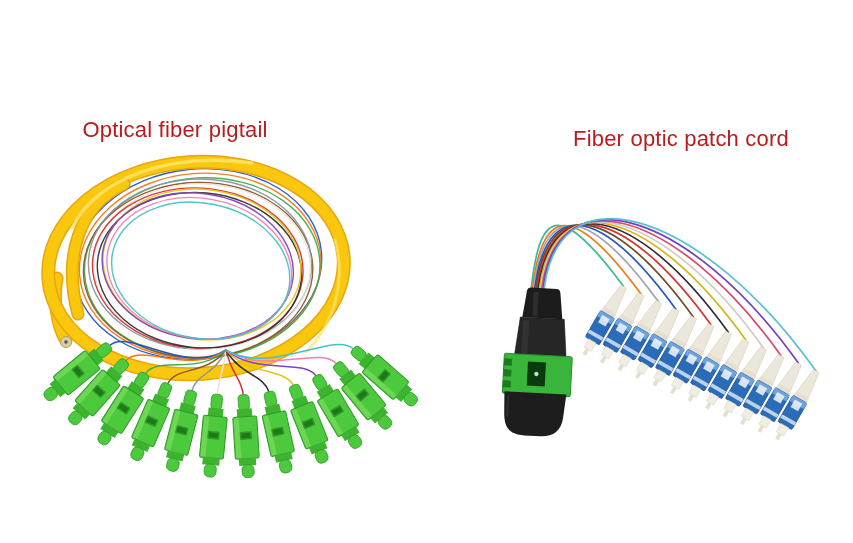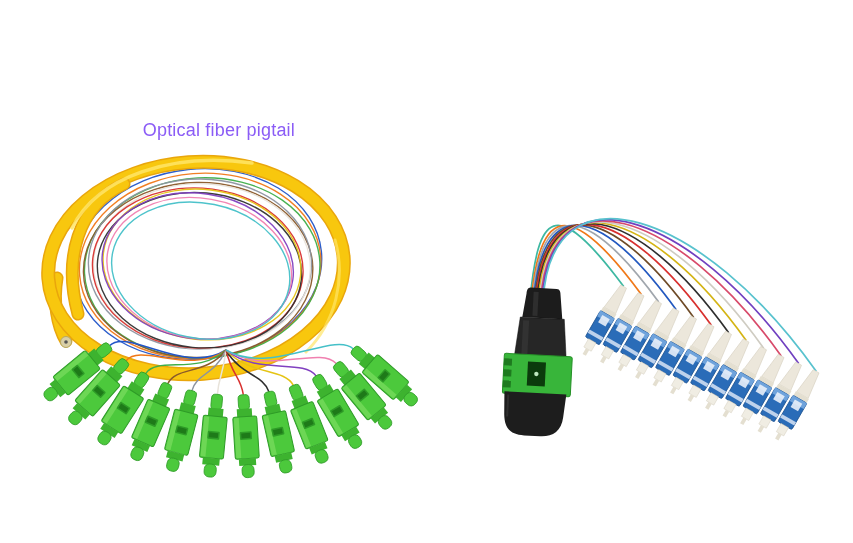--- a/index.html
+++ b/index.html
@@ -1,32 +1,33 @@
 <!DOCTYPE html>
 <html><head>
 <meta charset="utf-8">
 <style>
   html,body{margin:0;padding:0;background:#ffffff;}
   .stage{
     position:relative;width:853px;height:543px;background:#ffffff;overflow:hidden;
     font-family:"Liberation Sans",sans-serif;
   }
   .product-label{
-    position:absolute;color:#8b5cf6;font-size:18px;line-height:22px;
-    text-align:right;white-space:nowrap;letter-spacing:0.2px;
+    position:absolute;color:#b91c1c;font-size:22px;line-height:22px;
+    text-align:center;white-space:nowrap;letter-spacing:0.2px;
   }
   .label-left{left:55px;top:119px;width:240px;}
   .label-right{left:561px;top:128px;width:240px;}
   svg.canvas{position:absolute;left:0;top:0;}
 </style>
 </head>
 <body>
 
 <div class="stage">
   <div class="product-label label-left">Optical fiber pigtail</div>
+  <div class="product-label label-right">Fiber optic patch cord</div>
   <svg class="canvas" id="photo-canvas" width="853" height="543" viewBox="0 0 853 543">
       <g>
         <g>
           <ellipse cx="198" cy="264" rx="124" ry="95" transform="rotate(-6 198 264)" fill="none" stroke="#2255C8" stroke-width="1.4" opacity="0.95"></ellipse>
           <ellipse cx="200" cy="266" rx="120.9" ry="92.5" transform="rotate(-4.4 198 264)" fill="none" stroke="#F07818" stroke-width="1.4" opacity="0.95"></ellipse>
           <ellipse cx="202" cy="268" rx="117.8" ry="90" transform="rotate(-2.8 198 264)" fill="none" stroke="#3FAE49" stroke-width="1.4" opacity="0.95"></ellipse>
           <ellipse cx="198" cy="270" rx="114.7" ry="87.5" transform="rotate(-1.1999999999999993 198 264)" fill="none" stroke="#8A5A2A" stroke-width="1.4" opacity="0.95"></ellipse>
           <ellipse cx="200" cy="264" rx="111.6" ry="85" transform="rotate(0.40000000000000036 198 264)" fill="none" stroke="#8C93A0" stroke-width="1.4" opacity="0.95"></ellipse>
           <ellipse cx="202" cy="266" rx="108.5" ry="82.5" transform="rotate(2 198 264)" fill="none" stroke="#E8E3DA" stroke-width="1.4" opacity="0.95"></ellipse>
           <ellipse cx="198" cy="268" rx="105.4" ry="80" transform="rotate(3.6000000000000014 198 264)" fill="none" stroke="#D8302E" stroke-width="1.4" opacity="0.95"></ellipse>

